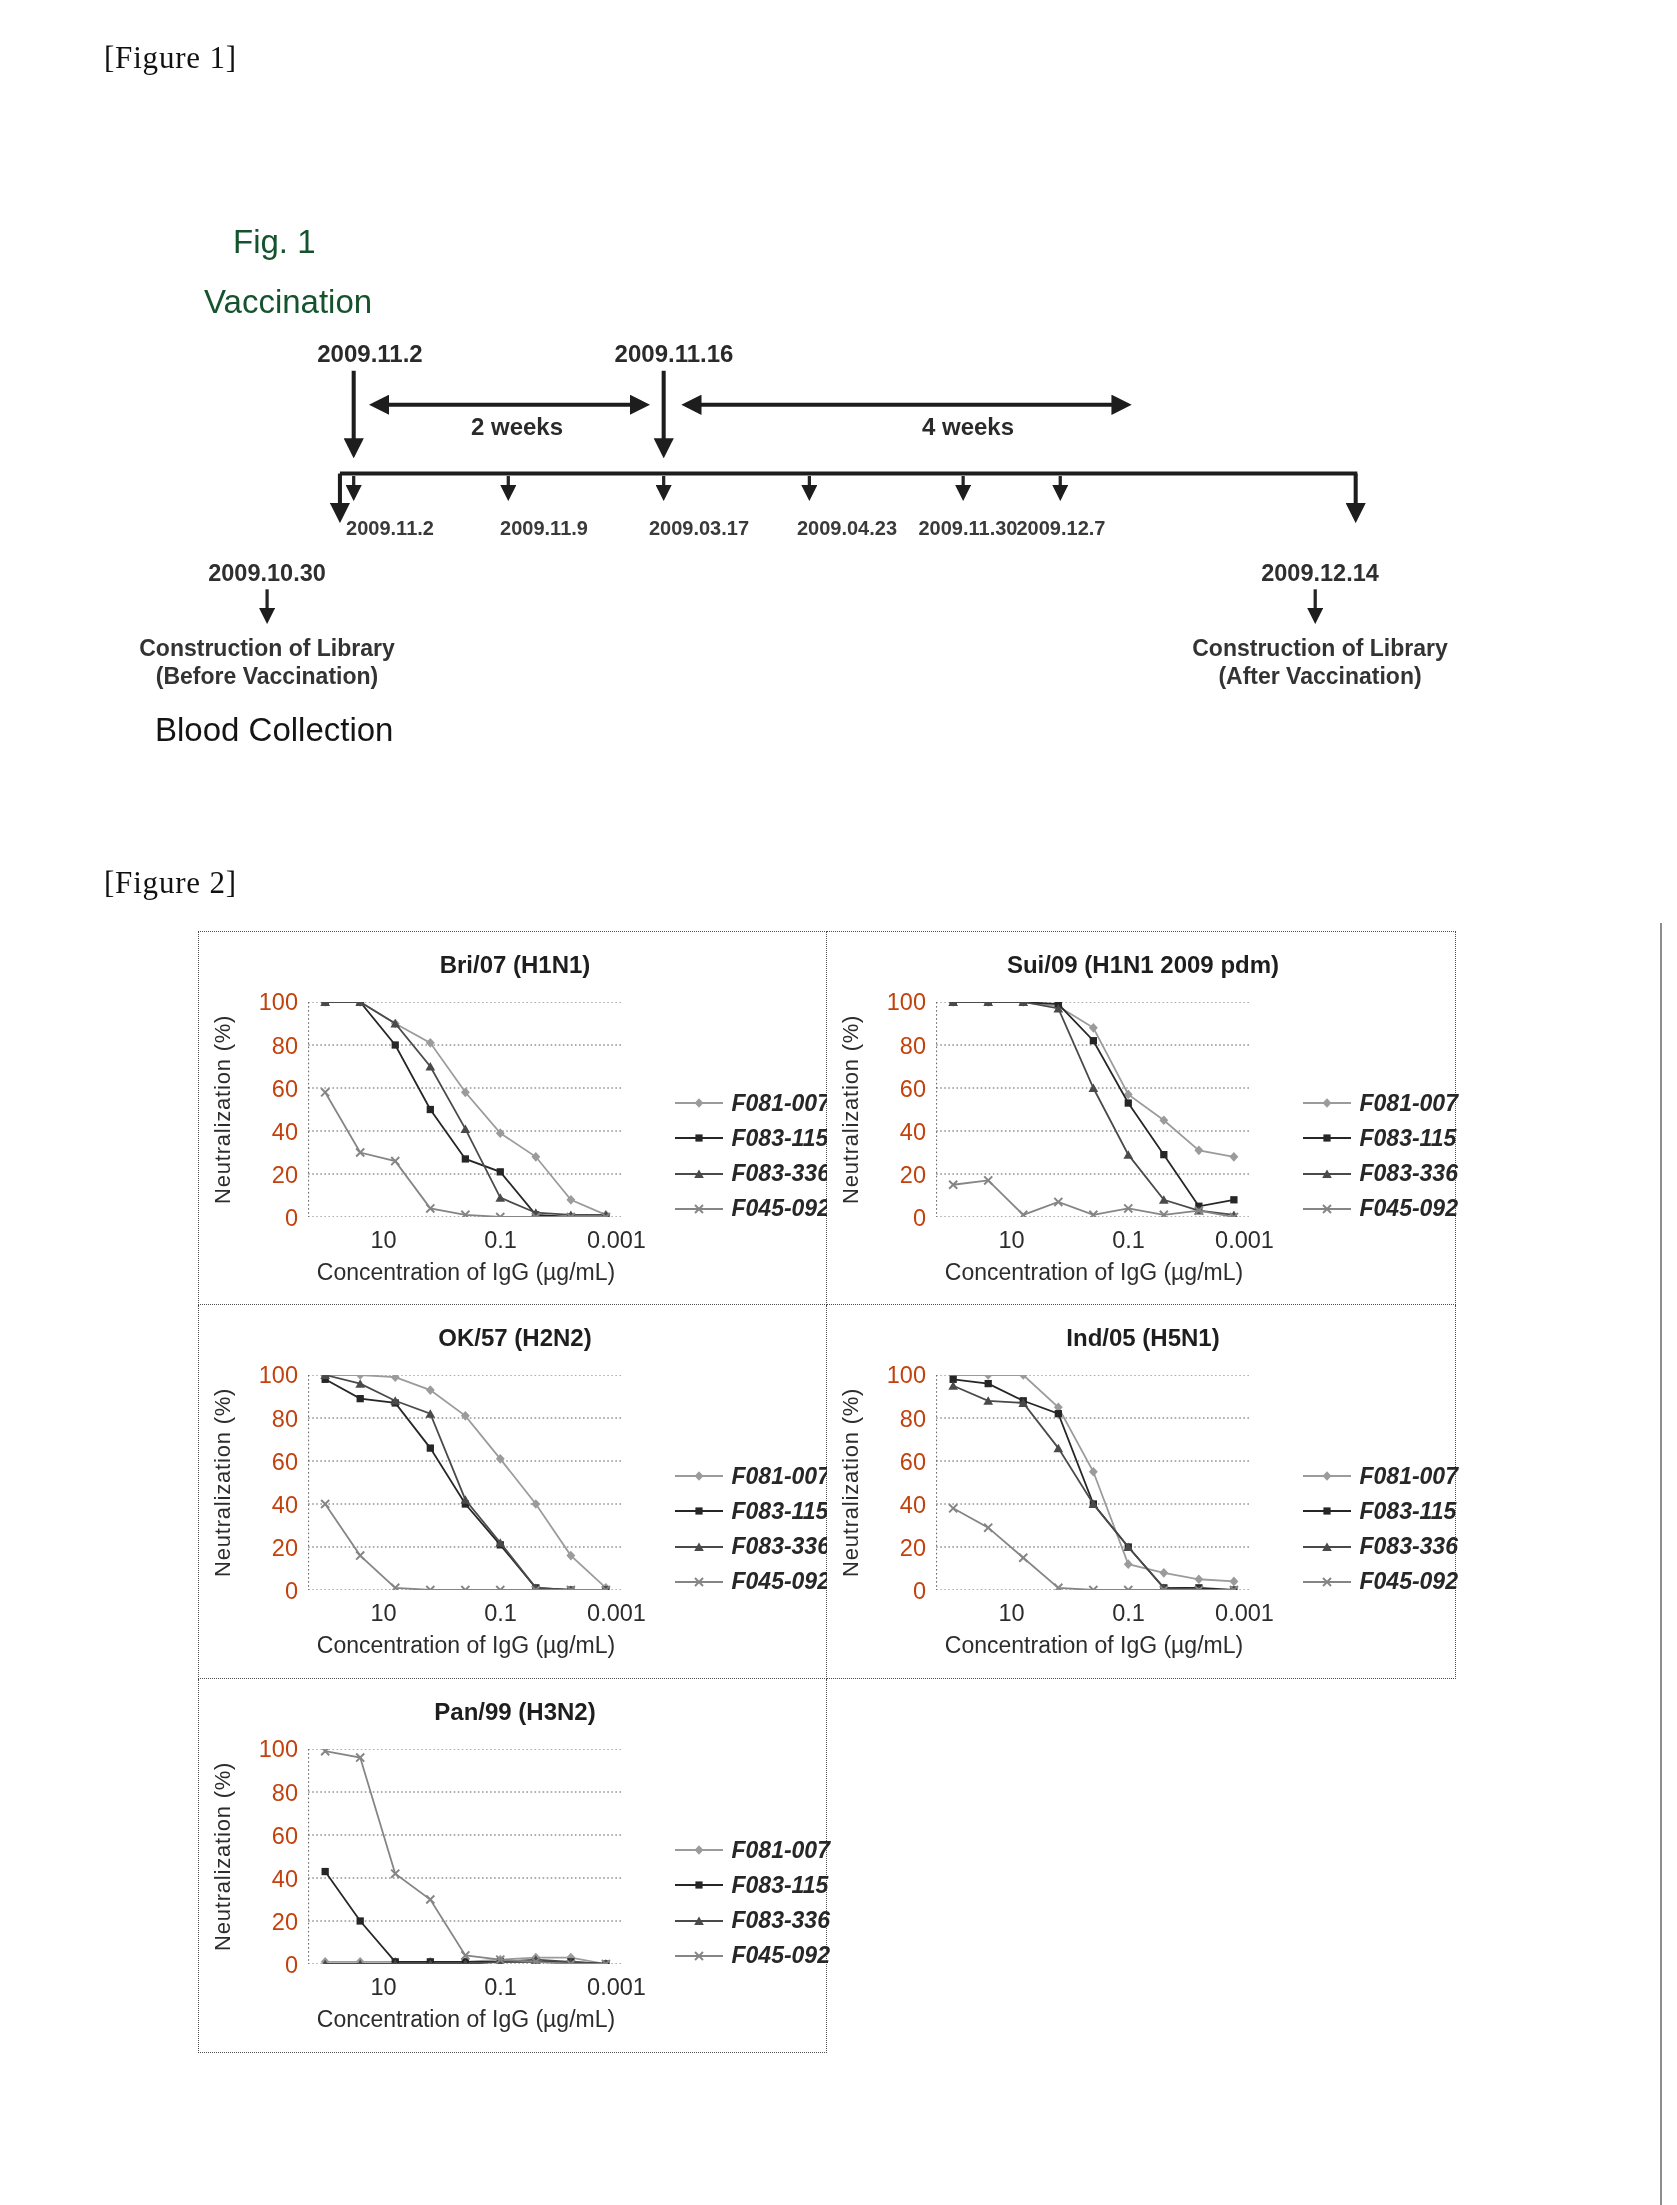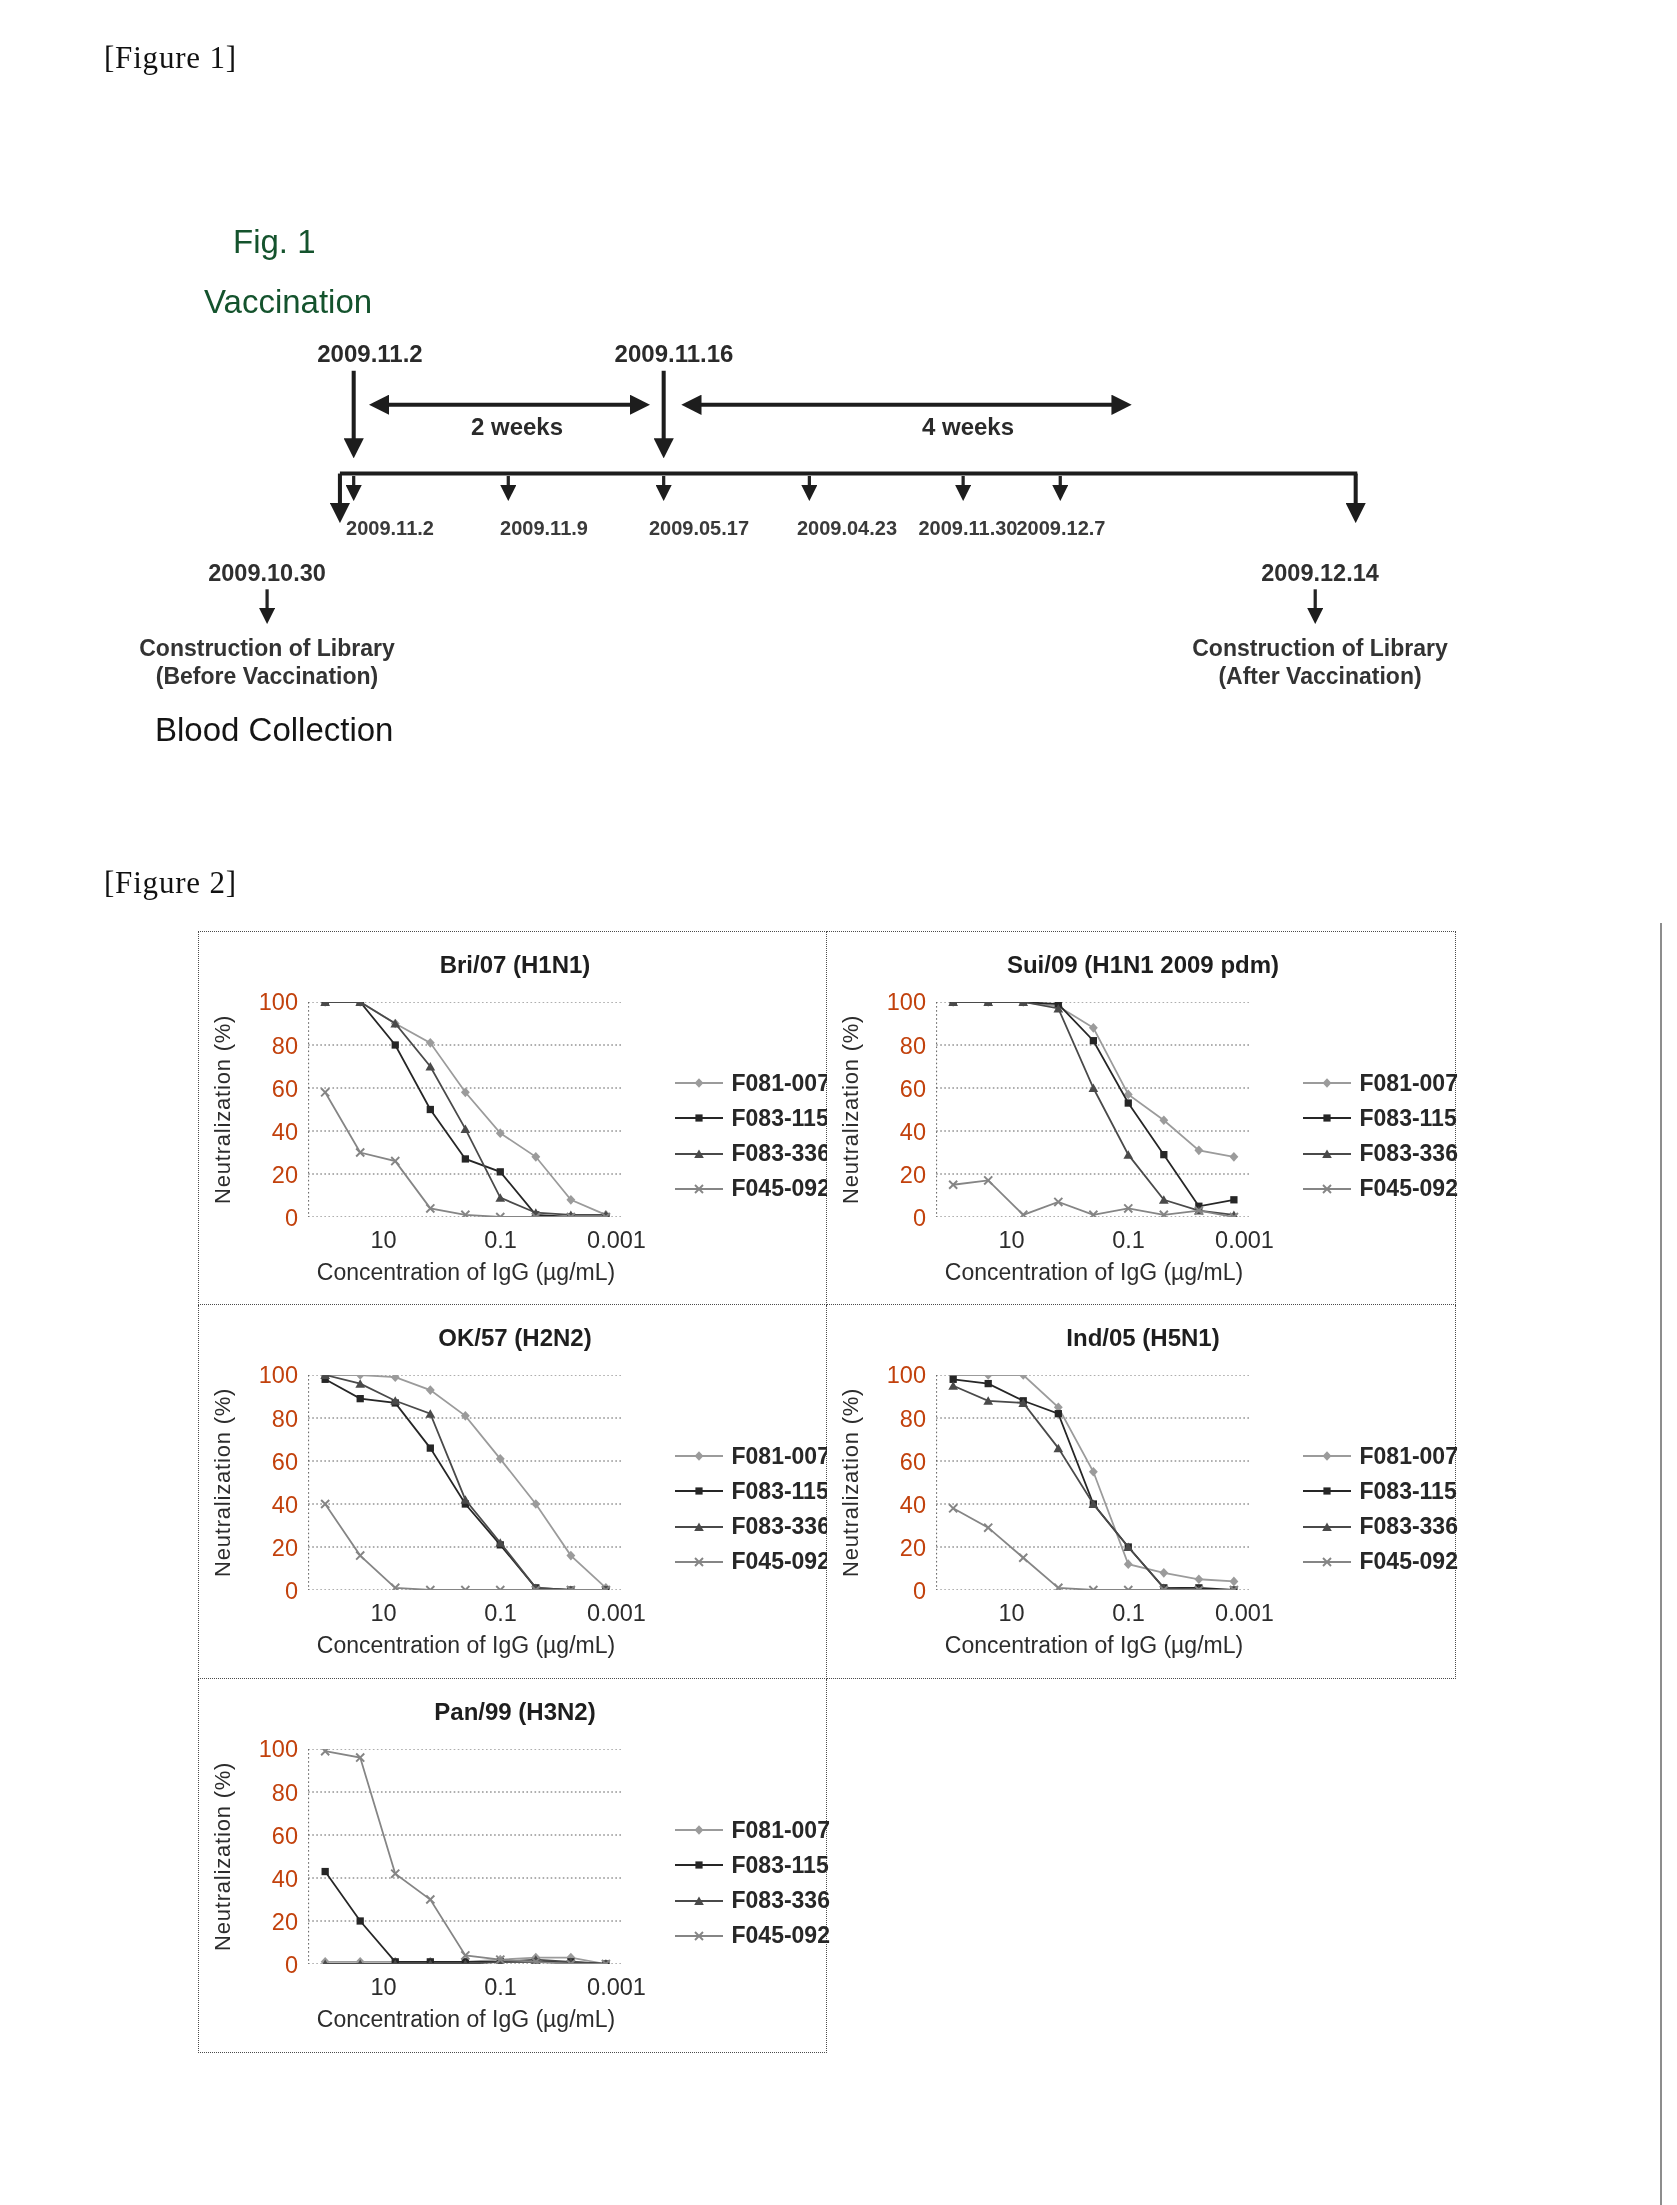--- a/index.html
+++ b/index.html
@@ -31,21 +31,21 @@
     display:flex; align-items:center; justify-content:center;
     writing-mode:vertical-rl; transform:rotate(180deg);
     font-size:22px; color:#2c2c2c; letter-spacing:0.8px; }
   .ytick { position:absolute; width:49px; left:50px; text-align:right;
     font-size:23.5px; color:#c2410c; }
   .xtick { position:absolute; width:97px; top:295px; text-align:center;
     font-size:23.5px; color:#2c2c2c; }
   .x-axis-label { position:absolute; left:85px; width:364px; top:327px; text-align:center;
     font-size:23px; color:#2c2c2c; }
   .plot-svg { position:absolute; left:109px; top:70px; }
-  .legend { position:absolute; left:474px; top:139px; }
+  .legend { position:absolute; left:474px; top:159px;font-style:italic; }
   .legend-row { display:flex; align-items:center; height:24px; margin-bottom:11.3px; }
   .legend-label { font-size:23px; font-weight:600; color:#272727; margin-left:6.5px; white-space:nowrap; }
   #scan-edge-line { left:1660px; top:923px; width:1.6px; height:1282px; background:#8d8d8d; }
 </style>
 </head>
 <body>
 
 <div class="abs fig-tag" style="left:104px; top:40px;">[Figure 1]</div>
 
 <div class="abs t42" style="left:233px; top:223px;">Fig. 1</div>
@@ -82,21 +82,21 @@
   <line x1="1000" y1="588" x2="1000" y2="614" stroke="#242424" stroke-width="4" marker-end="url(#ah)"></line>
   <line x1="1190" y1="588" x2="1190" y2="614" stroke="#242424" stroke-width="4" marker-end="url(#ah)"></line>
   <line x1="1310" y1="588" x2="1310" y2="614" stroke="#242424" stroke-width="4" marker-end="url(#ah)"></line>
 
   <line x1="330" y1="728" x2="330" y2="766" stroke="#242424" stroke-width="4" marker-end="url(#ah)"></line>
   <line x1="1625" y1="728" x2="1625" y2="766" stroke="#242424" stroke-width="4" marker-end="url(#ah)"></line>
 </svg>
 
 <div class="abs t25 center" style="left:313px;  top:517px; width:154px;">2009.11.2</div>
 <div class="abs t25 center" style="left:467px;  top:517px; width:154px;">2009.11.9</div>
-<div class="abs t25 center" style="left:622px;  top:517px; width:154px;">2009.05.17</div>
+<div class="abs t25 center" style="left:622px;  top:517px; width:154px;">2009.03.17</div>
 <div class="abs t25 center" style="left:770px;  top:517px; width:154px;">2009.04.23</div>
 <div class="abs t25 center" style="left:891px; top:517px; width:154px;">2009.11.30</div>
 <div class="abs t25 center" style="left:984px; top:517px; width:154px;">2009.12.7</div>
 
 <div class="abs t29 center" style="left:194px; top:560px; width:146px;">2009.10.30</div>
 <div class="abs t28 center construction-block" style="left:105px; top:635px; width:324px;">
   <div>Construction of Library</div>
   <div>(Before Vaccination)</div>
 </div>
 

